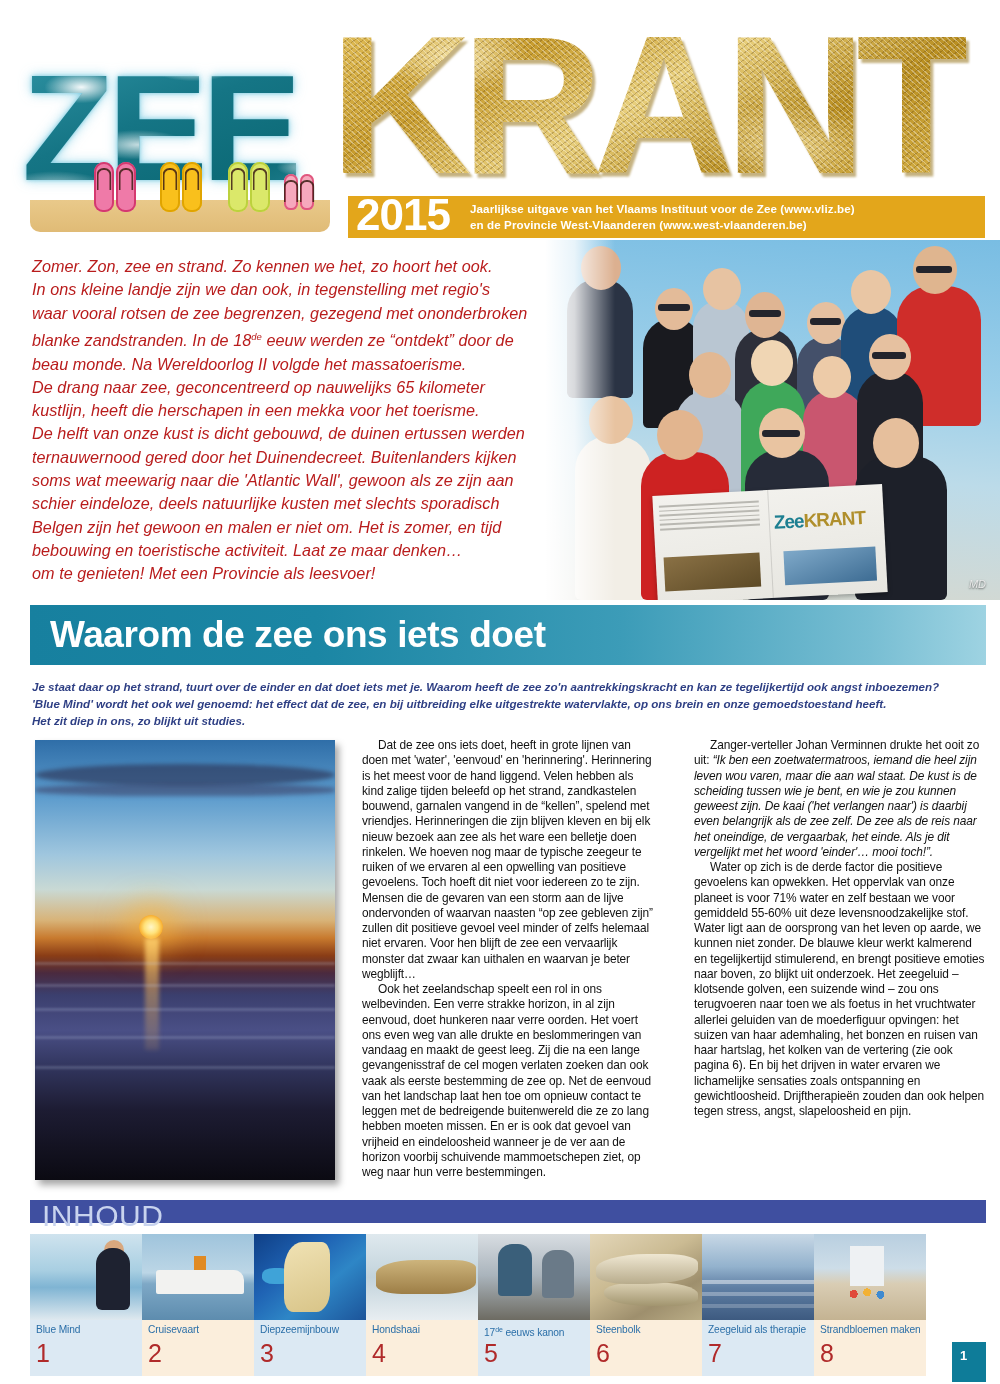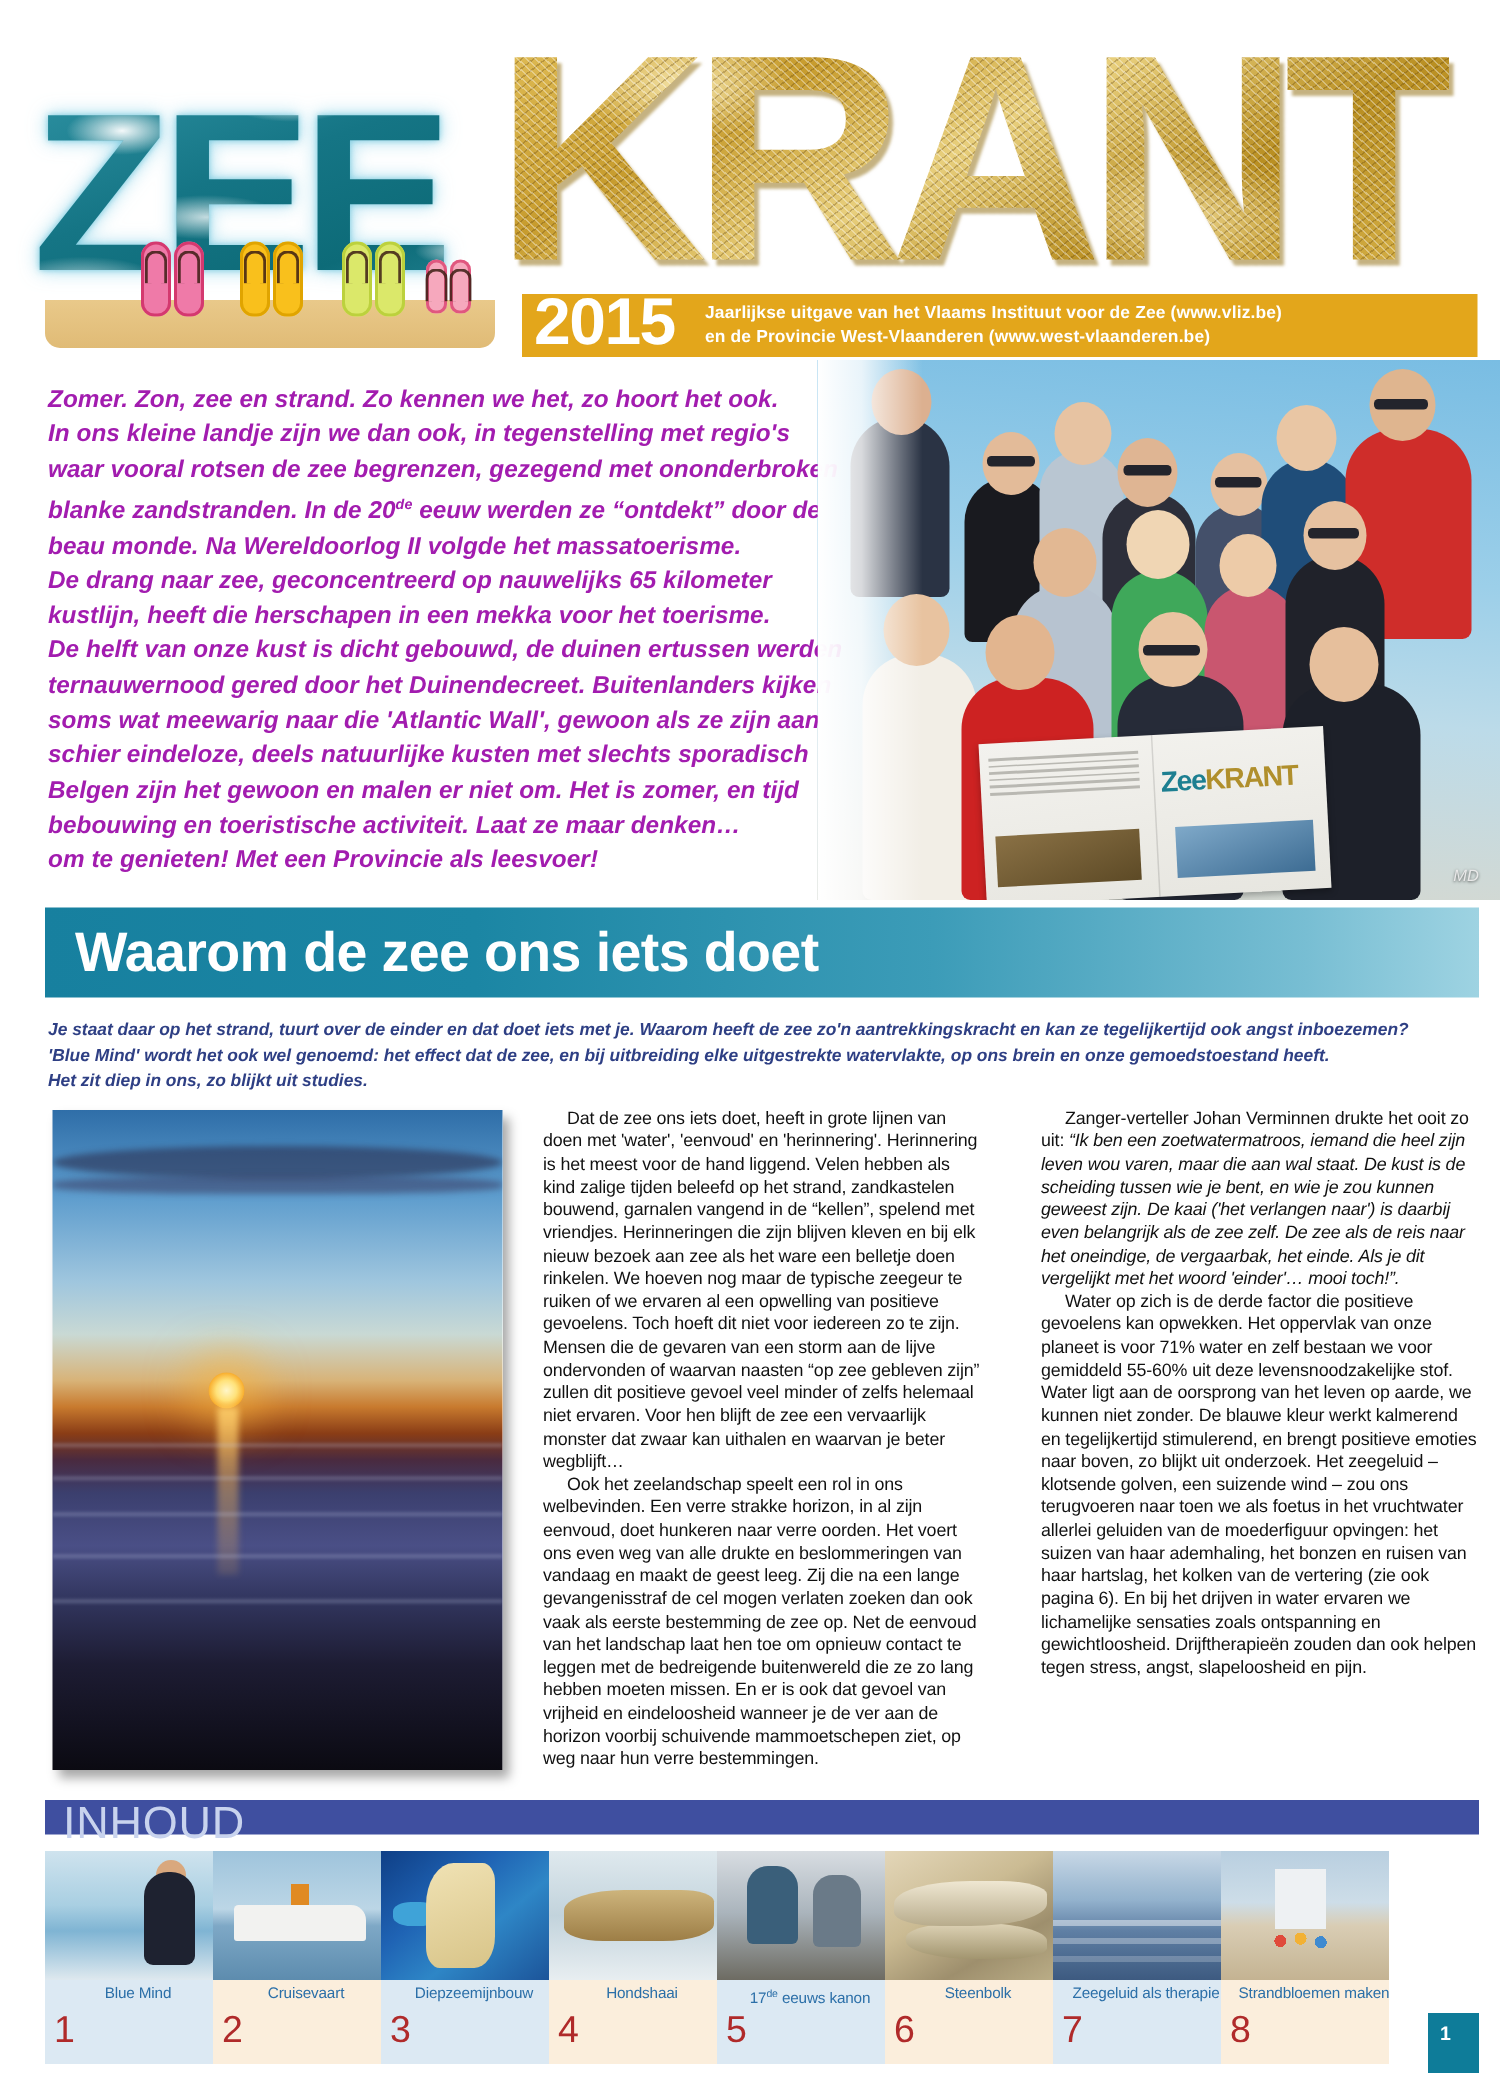--- a/index.html
+++ b/index.html
@@ -92,22 +92,22 @@
   .mast-photo-strip{
     position:absolute;left:560px;top:0;width:440px;height:196px;
     background:linear-gradient(180deg,#7fc0e8 0%, #a8d6ef 55%, #cfe7f5 100%);
     z-index:-1;
   }
 
   
   .hero{position:absolute;left:0;top:240px;width:1000px;height:360px;}
   .intro-text{
     position:absolute;left:32px;top:15px;width:540px;
-    color:#a21caf;font-size:16.2px;line-height:23.3px;
-    font-style:italic;font-weight:700;
+    color:#b91c1c;font-size:16.2px;line-height:23.3px;
+    font-style:italic;font-weight:400;
     font-family:"Liberation Sans", sans-serif;
     letter-spacing:.05px;
   }
   .intro-text sup{font-size:9.5px;vertical-align:super;}
 
   .hero-photo{
     position:absolute;left:545px;top:0;width:455px;height:360px;
     overflow:hidden;
     background:
       linear-gradient(180deg,#8fc9ea 0%,#a9d5ee 30%,#b9d8e8 60%,#c9d2cf 100%);
@@ -220,21 +220,21 @@
   .inhoud-bar{
     position:absolute;left:0;top:0;width:956px;height:23px;
     background:#3f4fa0;
   }
   .inhoud-title{
     position:absolute;left:12px;top:-3px;color:#c8d3ee;font-size:30px;
     font-weight:400;letter-spacing:.5px;line-height:38px;
     font-family:"Liberation Sans", sans-serif;
   }
   .toc{position:absolute;left:0;top:34px;width:956px;height:142px;display:flex;}
-  .toc-item{width:112px;height:142px;position:relative;overflow:hidden;text-align:center;}
+  .toc-item{width:112px;height:142px;position:relative;overflow:hidden;}
   .toc-item.odd{background:#dce9f3;}
   .toc-item.even{background:#fbeedc;}
   .toc-thumb{position:absolute;left:0;top:0;width:119.5px;height:86px;overflow:hidden;}
   .toc-label{
     position:absolute;left:6px;top:90px;width:112px;
     color:#2b6fa8;font-size:10.2px;line-height:12px;letter-spacing:-.1px;
   }
   .toc-label sup{font-size:7px;vertical-align:super;}
   .toc-num{
     position:absolute;left:6px;top:104px;color:#b02a2a;font-size:25px;
@@ -388,21 +388,21 @@
       </div>
 
       <div class="hero-fade"></div>
       <div class="credit-md">MD</div>
     </div>
 
     <div class="intro-text">
       <div>Zomer. Zon, zee en strand. Zo kennen we het, zo hoort het ook.</div>
       <div>In ons kleine landje zijn we dan ook, in tegenstelling met regio's</div>
       <div>waar vooral rotsen de zee begrenzen, gezegend met ononderbroken</div>
-      <div><span>blanke zandstranden. In de 20</span><sup>de</sup><span> eeuw werden ze “ontdekt” door de</span></div>
+      <div><span>blanke zandstranden. In de 18</span><sup>de</sup><span> eeuw werden ze “ontdekt” door de</span></div>
       <div>beau monde. Na Wereldoorlog II volgde het massatoerisme.</div>
       <div>De drang naar zee, geconcentreerd op nauwelijks 65 kilometer</div>
       <div>kustlijn, heeft die herschapen in een mekka voor het toerisme.</div>
       <div>De helft van onze kust is dicht gebouwd, de duinen ertussen werden</div>
       <div>ternauwernood gered door het Duinendecreet. Buitenlanders kijken</div>
       <div>soms wat meewarig naar die 'Atlantic Wall', gewoon als ze zijn aan</div>
       <div>schier eindeloze, deels natuurlijke kusten met slechts sporadisch</div>
       <div>Belgen zijn het gewoon en malen er niet om.  Het is zomer, en tijd</div>
       <div>bebouwing en toeristische activiteit.  Laat ze maar denken…</div>
       <div>om te genieten! Met een Provincie als leesvoer!</div>

